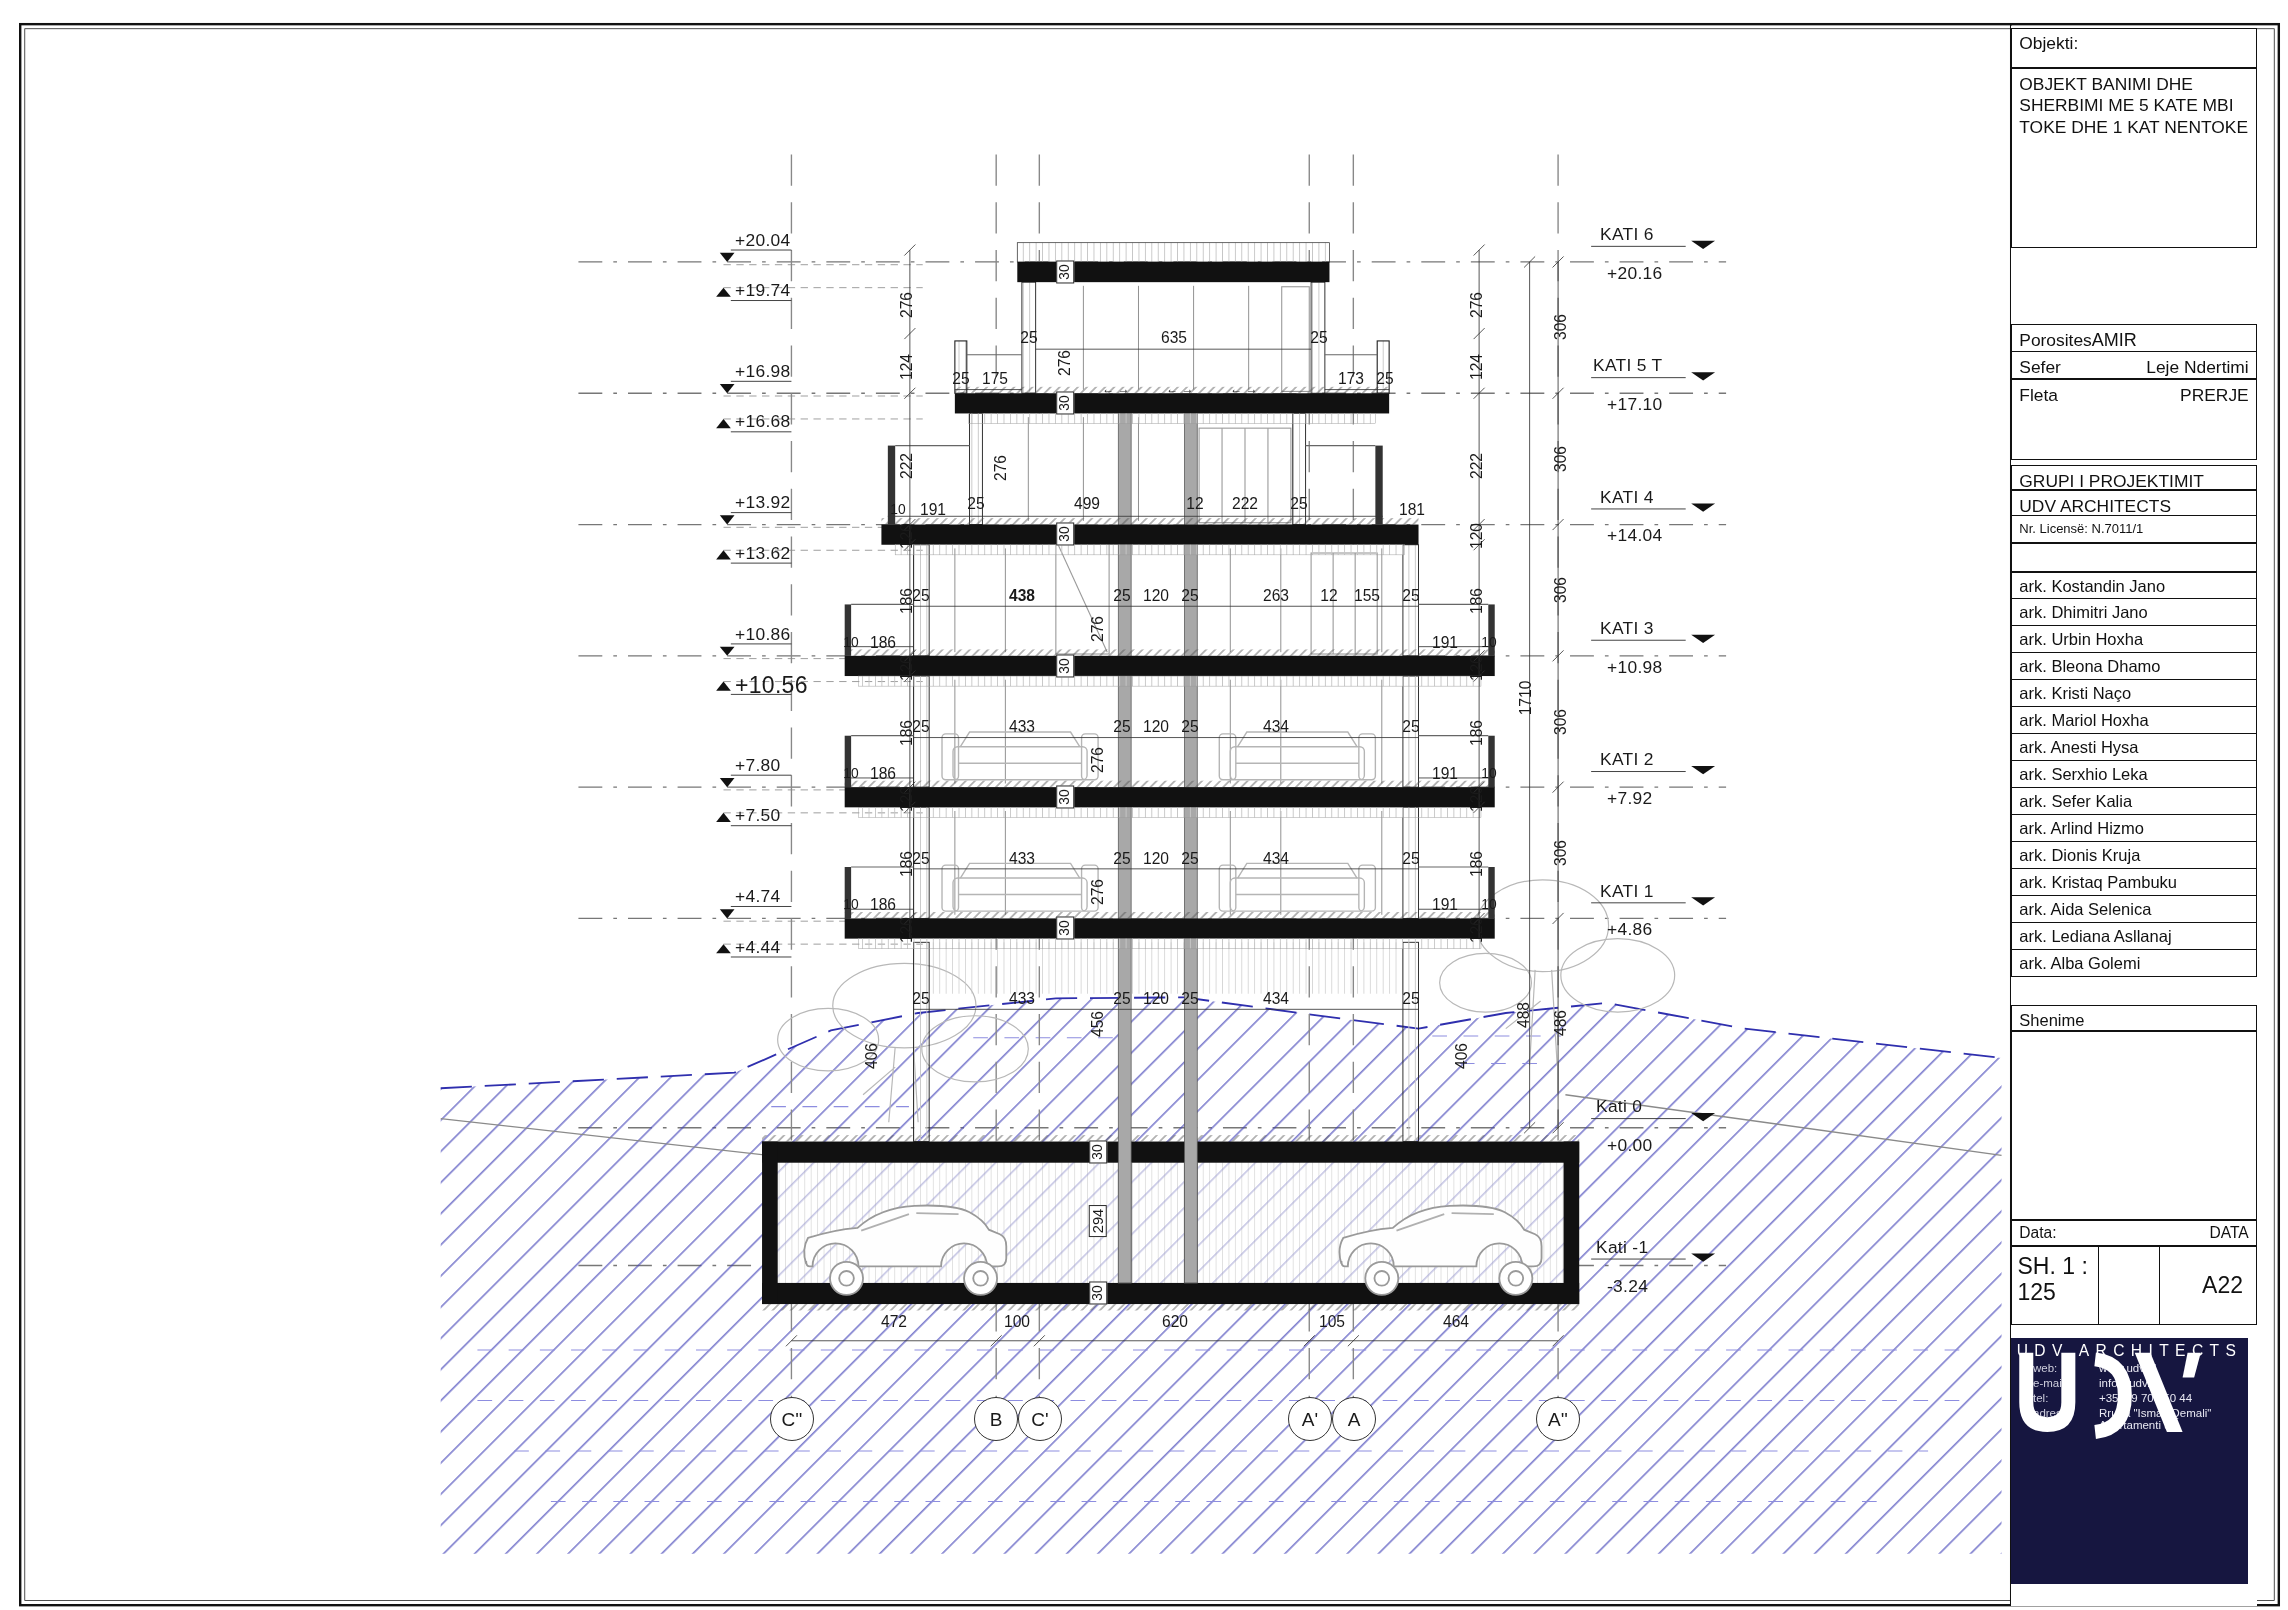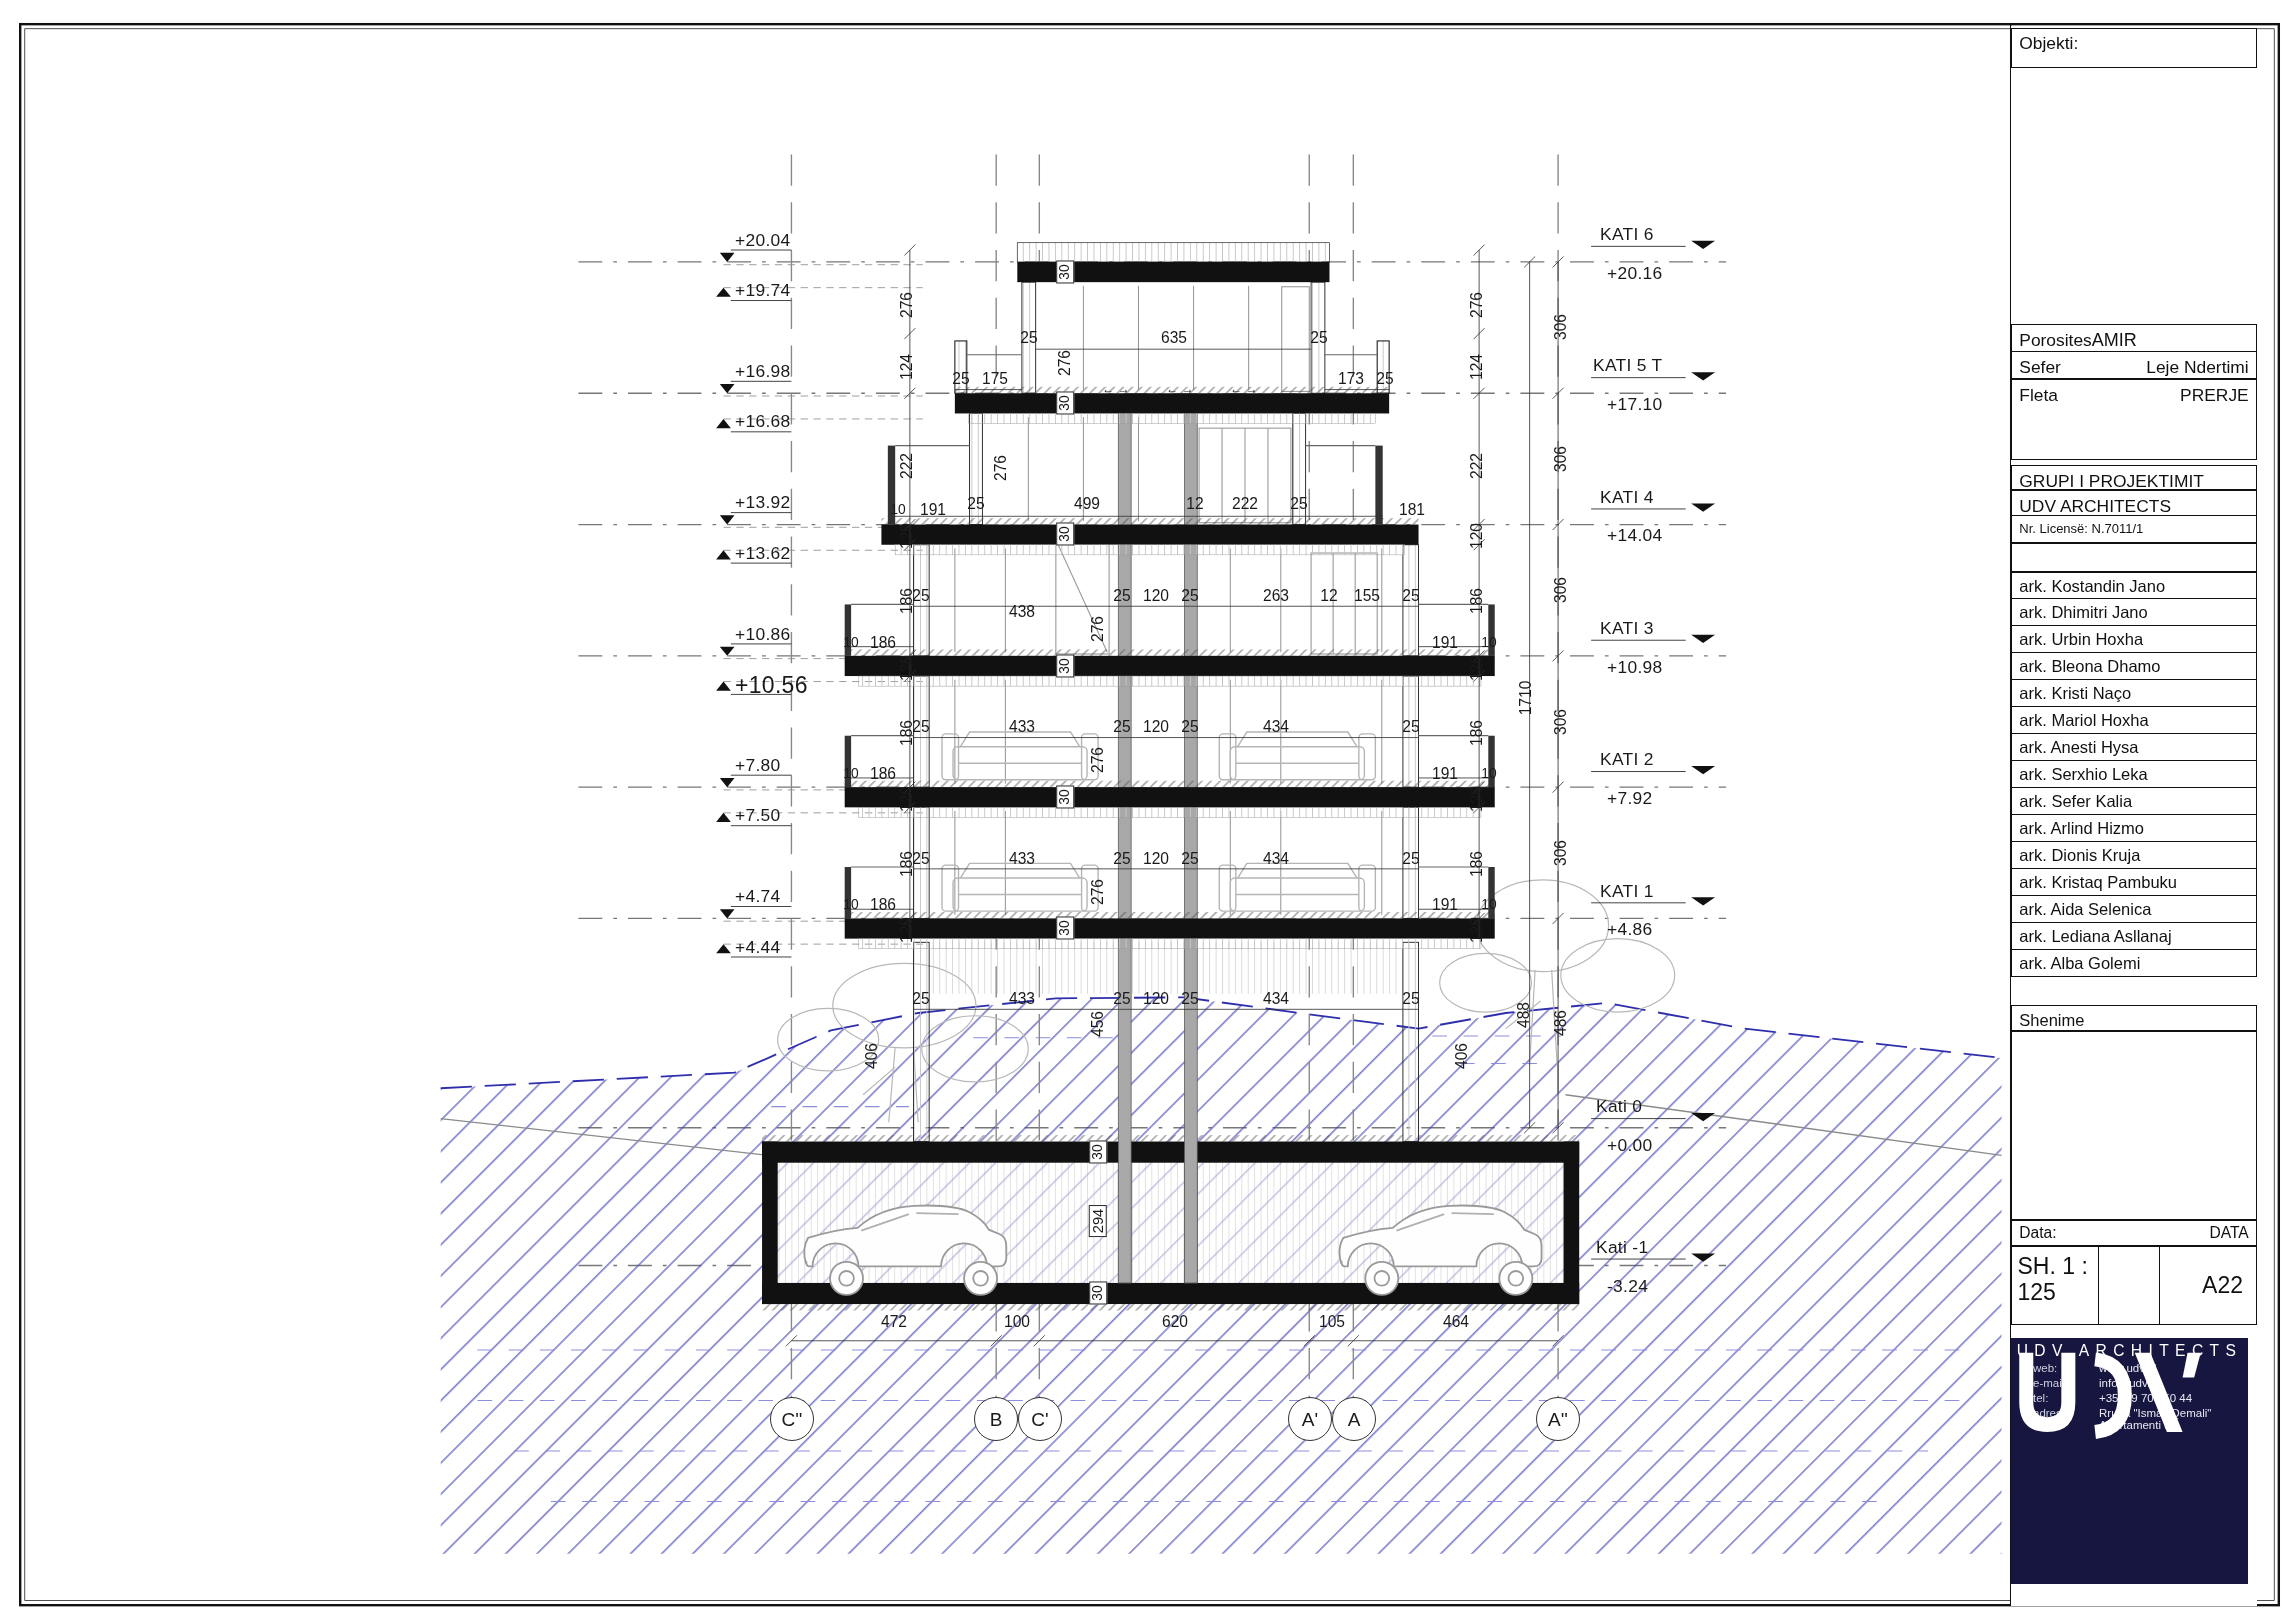--- a/index.html
+++ b/index.html
@@ -422,21 +422,21 @@
       <div class="lbl" style="left: 976px; top: 504px; transform: translate(-50%, -50%);">25</div>
       <div class="lbl" style="left: 1087px; top: 504px; transform: translate(-50%, -50%);">499</div>
       <div class="lbl" style="left: 1195px; top: 504px; transform: translate(-50%, -50%);">12</div>
       <div class="lbl" style="left: 1245px; top: 504px; transform: translate(-50%, -50%);">222</div>
       <div class="lbl" style="left: 1299px; top: 504px; transform: translate(-50%, -50%);">25</div>
       <div class="lbl" style="left: 1001px; top: 468px; transform: translate(-50%, -50%) rotate(-90deg);">276</div>
       <div class="lbl" style="left: 898px; top: 510px; font-size: 13.8px; transform: translate(-50%, -50%);">10</div>
       <div class="lbl" style="left: 933px; top: 510px; transform: translate(-50%, -50%);">191</div>
       <div class="lbl" style="left: 1412px; top: 510px; transform: translate(-50%, -50%);">181</div>
       <div class="lbl" style="left: 921px; top: 596px; transform: translate(-50%, -50%);">25</div>
-      <div class="lbl" style="left: 1022px; top: 612px; transform: translate(-50%, -50%);">438</div>
+      <div class="lbl" style="left: 1022px; top: 596px; transform: translate(-50%, -50%); font-weight: bold;">438</div>
       <div class="lbl" style="left: 1122px; top: 596px; transform: translate(-50%, -50%);">25</div>
       <div class="lbl" style="left: 1156px; top: 596px; transform: translate(-50%, -50%);">120</div>
       <div class="lbl" style="left: 1190px; top: 596px; transform: translate(-50%, -50%);">25</div>
       <div class="lbl" style="left: 1276px; top: 596px; transform: translate(-50%, -50%);">263</div>
       <div class="lbl" style="left: 1329px; top: 596px; transform: translate(-50%, -50%);">12</div>
       <div class="lbl" style="left: 1367px; top: 596px; transform: translate(-50%, -50%);">155</div>
       <div class="lbl" style="left: 1411px; top: 596px; transform: translate(-50%, -50%);">25</div>
       <div class="lbl" style="left: 1098px; top: 629px; transform: translate(-50%, -50%) rotate(-90deg);">276</div>
       <div class="lbl" style="left: 921px; top: 727px; transform: translate(-50%, -50%);">25</div>
       <div class="lbl" style="left: 1022px; top: 727px; transform: translate(-50%, -50%);">433</div>
@@ -523,20 +523,23 @@
       <div class="lbl bub" style="left: 1040px; top: 1419px; font-size: 19px; transform: translate(-50%, -50%);">C'</div>
       <div class="lbl bub" style="left: 1310px; top: 1419px; font-size: 19px; transform: translate(-50%, -50%);">A'</div>
       <div class="lbl bub" style="left: 1354px; top: 1419px; font-size: 19px; transform: translate(-50%, -50%);">A</div>
       <div class="lbl bub" style="left: 1558px; top: 1419px; font-size: 19px; transform: translate(-50%, -50%);">A''</div>
     </div>
 
 <div class="tb">
   <div class="tb-box" style="top:1.8px;height:40px">
     <span>Objekti:</span>
   </div>
+  <div class="tb-box" style="top:42px;height:180px;line-height:1.25">
+    <span>OBJEKT BANIMI DHE SHERBIMI ME 5 KATE MBI TOKE DHE 1 KAT NENTOKE</span>
+  </div>
   <div class="tb-box tb-row" style="top:298px;height:27.5px">
     <span>Porosites</span>
     <span class="small">AMIR CONSTRUCTION</span>
   </div>
   <div class="tb-box tb-row" style="top:325px;height:27.5px">
     <span>Sefer</span>
     <span>Leje Ndertimi</span>
   </div>
   <div class="tb-box tb-row" style="top:353px;height:81px;align-items:flex-start">
     <span>Fleta</span>

